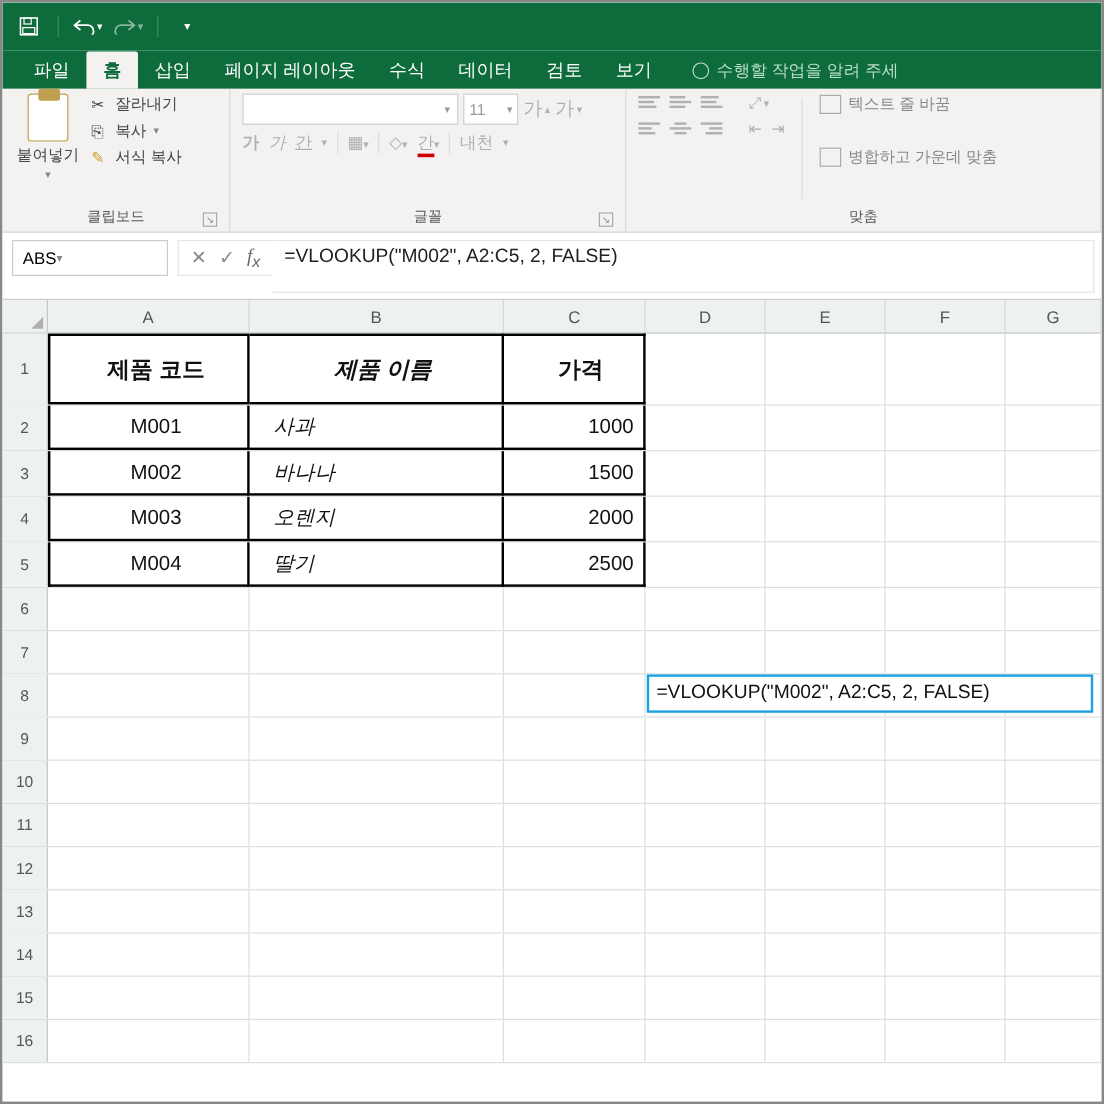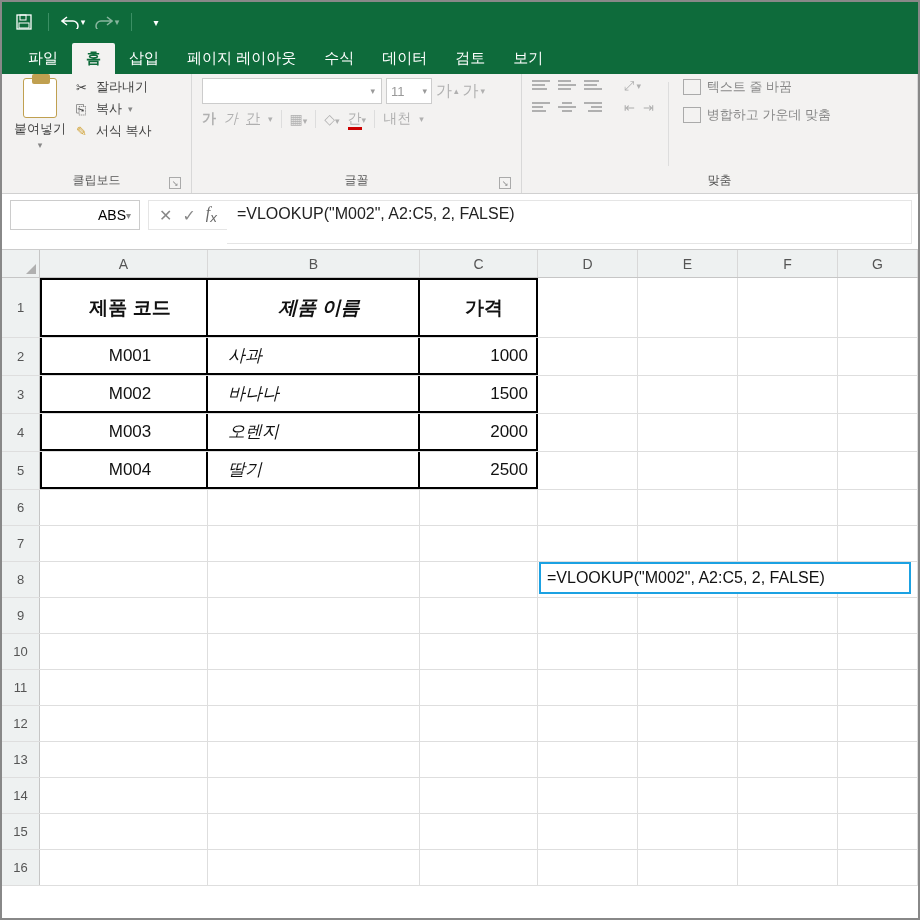--- a/index.html
+++ b/index.html
@@ -40,27 +40,27 @@
 .font-bot { display:flex; gap:8px; margin-top:6px; color:#b0b0b0; font-size:14px; align-items:center; }
 .font-bot span { font-family: "Times New Roman", serif; }
 .btn-ghost { color:#b0b0b0; display:flex; align-items:center; gap:2px; }
 
 
 .align-grid { display:flex; flex-direction:column; gap:6px; color:#b0b0b0; font-size:13px; }
 .align-row { display:flex; gap:8px; }
 .align-cell { width:18px; height:14px; display:flex; flex-direction:column; gap:2px; justify-content:center; }
 .align-cell i { display:block; height:2px; background:#b0b0b0; }
 
-.wrap-stack { display:flex; flex-direction:column; gap:10px; font-size:13px; color:#888; }
+.wrap-stack { display:flex; flex-direction:column; gap:26px; font-size:13px; color:#888; }
 .wrap-row { display:flex; align-items:center; gap:6px; white-space:nowrap; }
 .wrap-ico { width:18px; height:16px; border:1px solid #aaa; }
 
 
 .fxbar { height: 56px; display:flex; align-items:flex-start; border-bottom:1px solid #ccc; background:#fff; }
-.namebox { width: 130px; height:30px; border:1px solid #ccc; margin:6px 8px 6px 8px; display:flex; align-items:center; padding:0 8px; font-size:14px; justify-content:flex-end; }
+.namebox { width: 130px; height:30px; border:1px solid #ccc; margin:6px 8px 6px 8px; display:flex; align-items:center; padding:0 8px; font-size:14px; justify-content:flex-start; }
 .namebox .dd { color:#888; font-size:10px; }
 .fx-btns { display:flex; align-items:center; gap:10px; height:30px; margin-top:6px; padding:0 10px; border:1px solid #e5e5e5; border-right:none; color:#888; }
 .fx-fx { font-style: italic; font-family: "Times New Roman", serif; color:#666; }
 .formula-input { flex:1; margin:6px 6px 6px 0; height:44px; border:1px solid #e5e5e5; border-left:none; padding:4px 10px; font-size:16px; color:#222; background:#fff; display:flex; align-items:flex-start; }
 
 
 .sheet { position:relative; }
 .colhdrs { display:flex; height:28px; background:#eef1f1; border-bottom:1px solid #c6c6c6; }
 .corner { width:38px; border-right:1px solid #c6c6c6; background:#eef1f1; position:relative; }
 .corner::after { content:""; position:absolute; right:3px; bottom:3px; width:0;height:0; border-left:10px solid transparent; border-bottom:10px solid #b0b0b0; }
@@ -114,20 +114,24 @@
 
 <div class="tabs">
   <div class="tab">파일</div>
   <div class="tab active">홈</div>
   <div class="tab">삽입</div>
   <div class="tab">페이지 레이아웃</div>
   <div class="tab">수식</div>
   <div class="tab">데이터</div>
   <div class="tab">검토</div>
   <div class="tab">보기</div>
+  <div class="tell-me">
+      <span class="bulb"></span>
+      <span>수행할 작업을 알려 주세</span>
+    </div>
 </div>
 
 <div class="ribbon">
 
   <div class="rgroup" style="width:190px">
     <div class="rgroup-body">
       <div class="paste-big">
         <div class="paste-icon"></div>
         <span>붙여넣기</span>
         <span style="font-size:9px;color:#888">▾</span>

